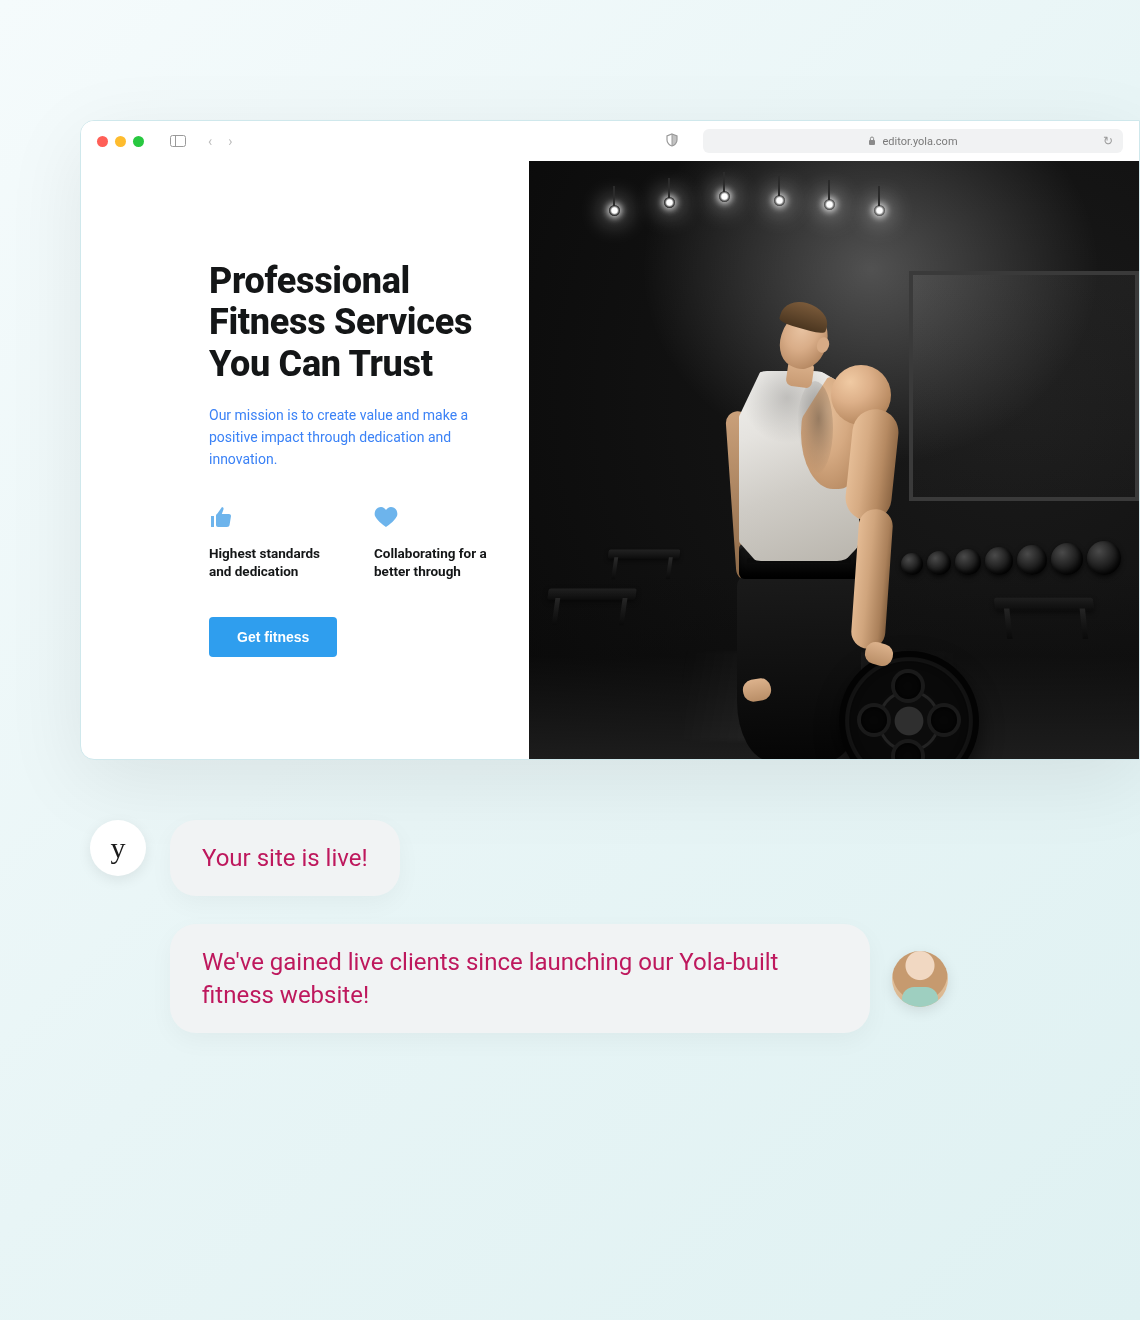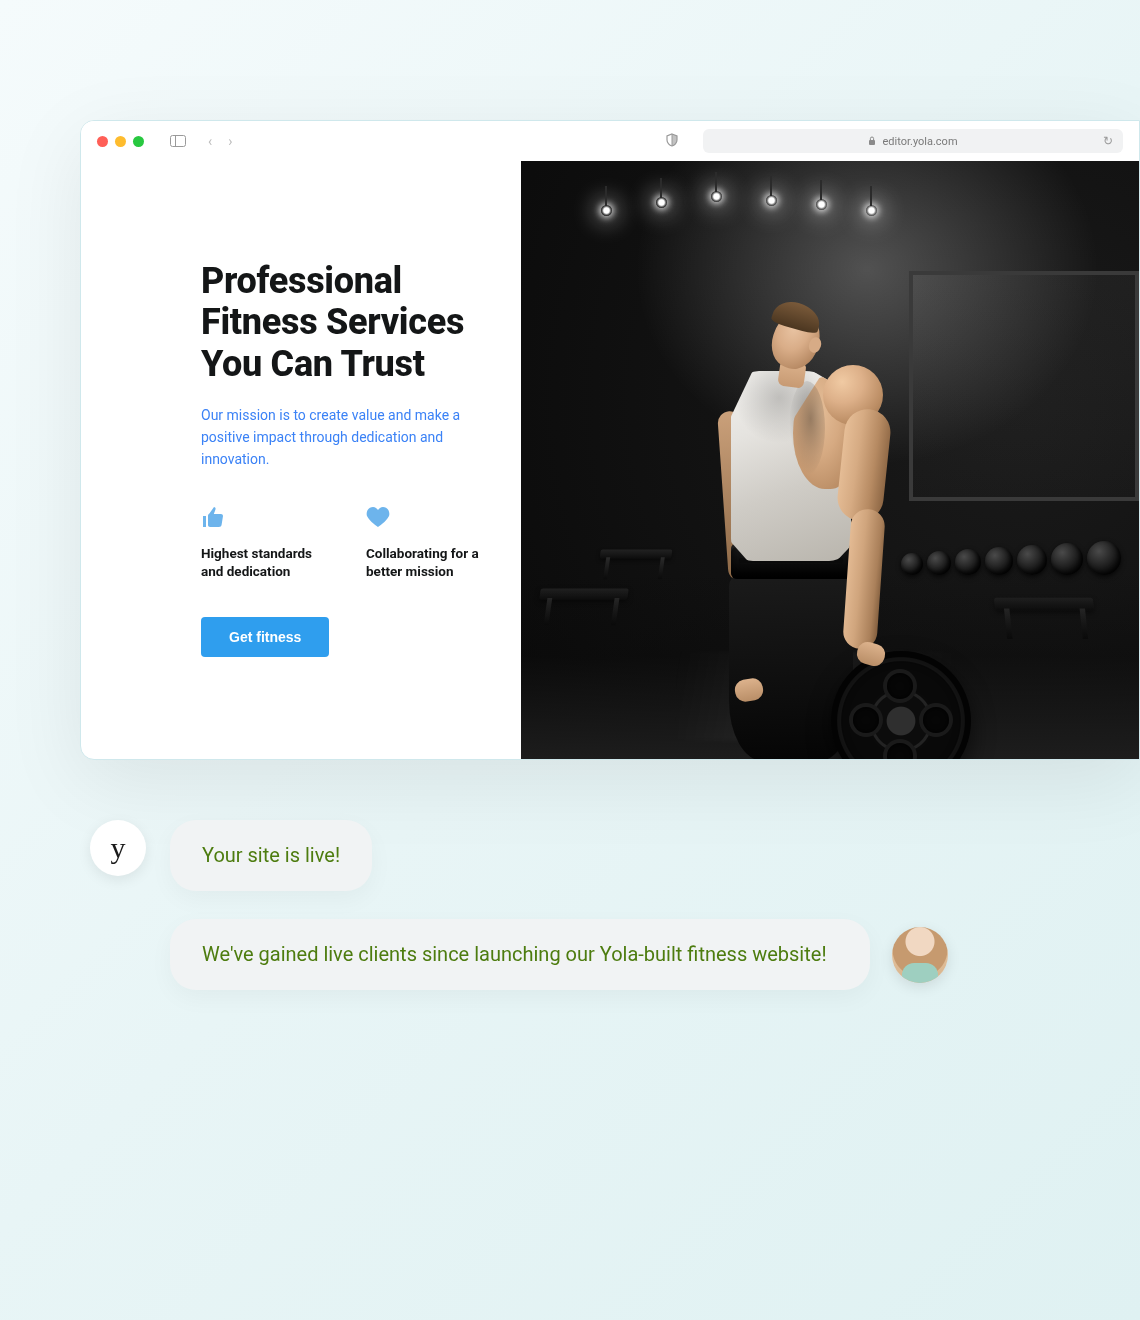--- a/index.html
+++ b/index.html
@@ -49,21 +49,21 @@
   align-items: center;
   justify-content: center;
   font-size: 11px;
   color: #7a7a7a;
   position: relative;
   gap: 6px;
 }
 .url-lock { font-size: 9px; }
 .refresh-wrap { position: absolute; right: 10px; color: #9a9a9a; font-size: 12px; }
 .page-content { display: flex; height: 600px; }
-.pc-left { width: 440px; padding: 100px 30px 0 120px; }
+.pc-left { width: 440px; padding: 100px 30px 0 120px; margin-left: 8px; }
 .hero-title {
   font-size: 36px;
   font-weight: 800;
   line-height: 1.15;
   color: #141617;
   letter-spacing: -0.3px;
 }
 .hero-subtitle {
   margin-top: 20px;
   font-size: 14px;
@@ -224,21 +224,21 @@
 .avatar-y {
   width: 56px; height: 56px; border-radius: 50%; background:#fff;
   display:flex; align-items:center; justify-content:center;
   font-size: 30px; font-weight: 500; color:#1a1a1a;
   box-shadow: 0 4px 14px rgba(0,0,0,0.08);
   margin-right: 24px;
   font-family: Georgia, serif;
 }
 .bubble {
   background:#f1f3f4; border-radius: 26px; padding: 22px 32px;
-  font-size: 20px; color:#4d7c0f; line-height:1.35;
+  font-size: 24px; color:#be185d; line-height:1.35;
   box-shadow: 0 8px 24px rgba(0,0,0,0.04);
 }
 .bubble.small { display:inline-block; }
 .bubble.wide { flex:1; max-width: 700px; }
 .chat-row.second { margin-left: 80px; align-items:center; }
 .avatar-user {
   width: 56px; height: 56px; border-radius:50%; margin-left:22px;
   background:
     radial-gradient(circle at 50% 26%, #f1d8c2 0 14px, transparent 15px),
     radial-gradient(circle at 50% 40%, #c69a6f 0 27px, transparent 28px),
@@ -300,21 +300,21 @@
               </svg>
           </div>
           <div class="feature-text">Highest standards and dedication</div>
         </div>
         <div class="feature">
           <div class="feature-icon">
             <svg width="24" height="22" viewBox="0 0 24 22" fill="#6db4ec">
                 <path d="M12 21s-8.5-5.4-11-11C-.5 5 3 1 7 1c2.3 0 4 1.5 5 3 1-1.5 2.7-3 5-3 4 0 7.5 4 6 9-2.5 5.6-11 11-11 11z"></path>
               </svg>
           </div>
-          <div class="feature-text">Collaborating for a better mission</div>
+          <div class="feature-text">Collaborating for a better through</div>
         </div>
       </div>
       <button class="cta-btn">Get fitness</button>
     </div>
     <div class="pc-right">
       <div class="ceiling-lights">
         <div class="clight"></div>
           <div class="clight"></div>
           <div class="clight"></div>
         <div class="clight"></div>

